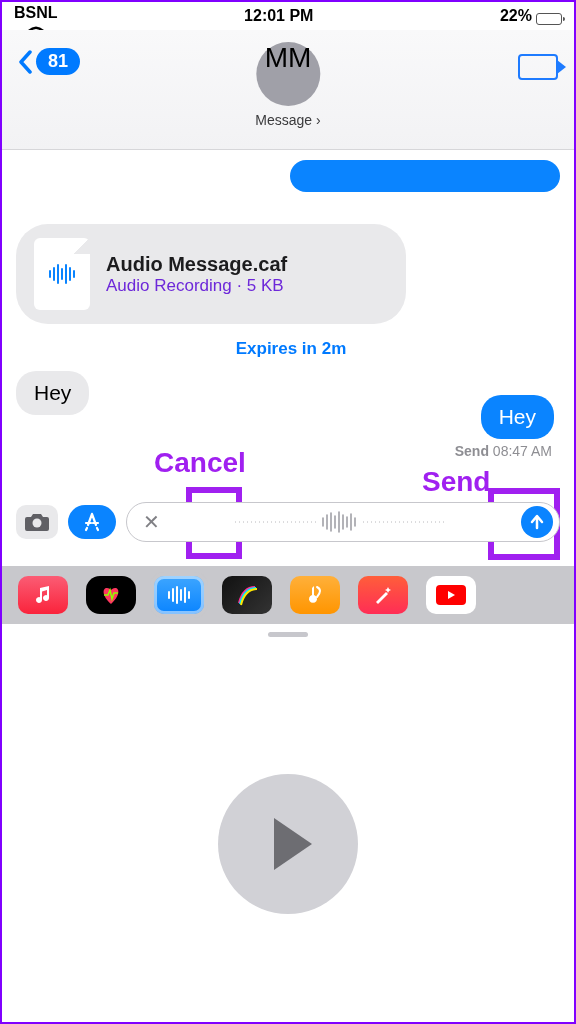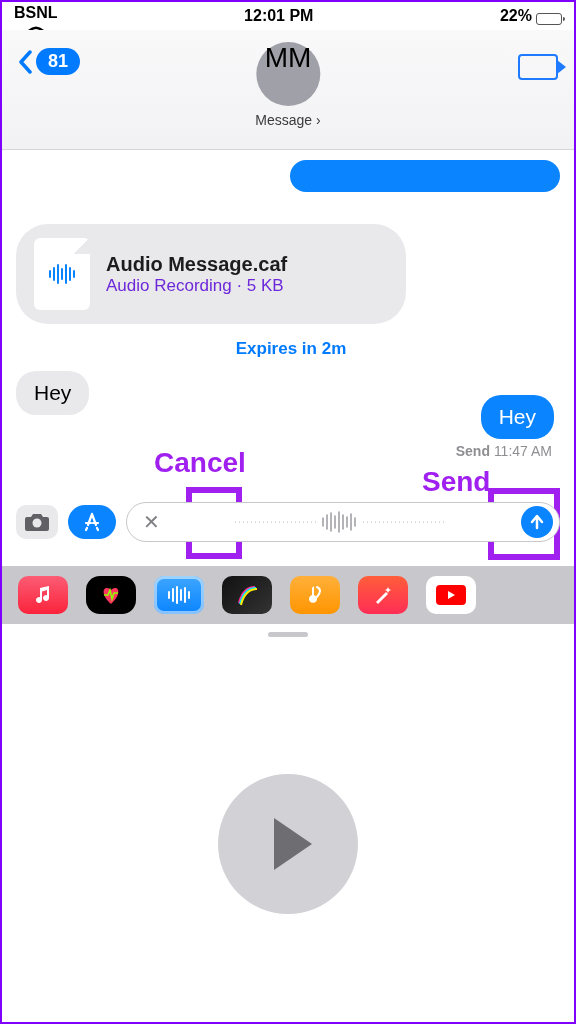--- a/index.html
+++ b/index.html
@@ -147,21 +147,21 @@
       <div class="file-name">Audio Message.caf</div>
       <div class="file-meta">Audio Recording · 5 KB</div>
     </div>
   </div>
 
   <div class="expires-text">Expires in 2m</div>
 
   <div class="received-bubble"><span>Hey</span></div>
 
   <div class="sent-bubble"><span>Hey</span></div>
-  <div class="read-receipt"><b>Send</b> <span>11:47 AM</span></div>
+  <div class="read-receipt"><b>Send</b> <span>08:47 AM</span></div>
 </div>
 
 <div class="annotation cancel">Cancel</div>
 <div class="annotation send">Send</div>
 <div class="annotation play">Play</div>
 <div class="purple-box c1"></div>
 <div class="purple-box c2"></div>
 <svg class="arrow-play" viewBox="0 0 80 30">
     <path d="M5 15 L60 15" stroke="#a020f0" stroke-width="10"></path>
     <path d="M55 2 L78 15 L55 28 Z" fill="#a020f0"></path>

